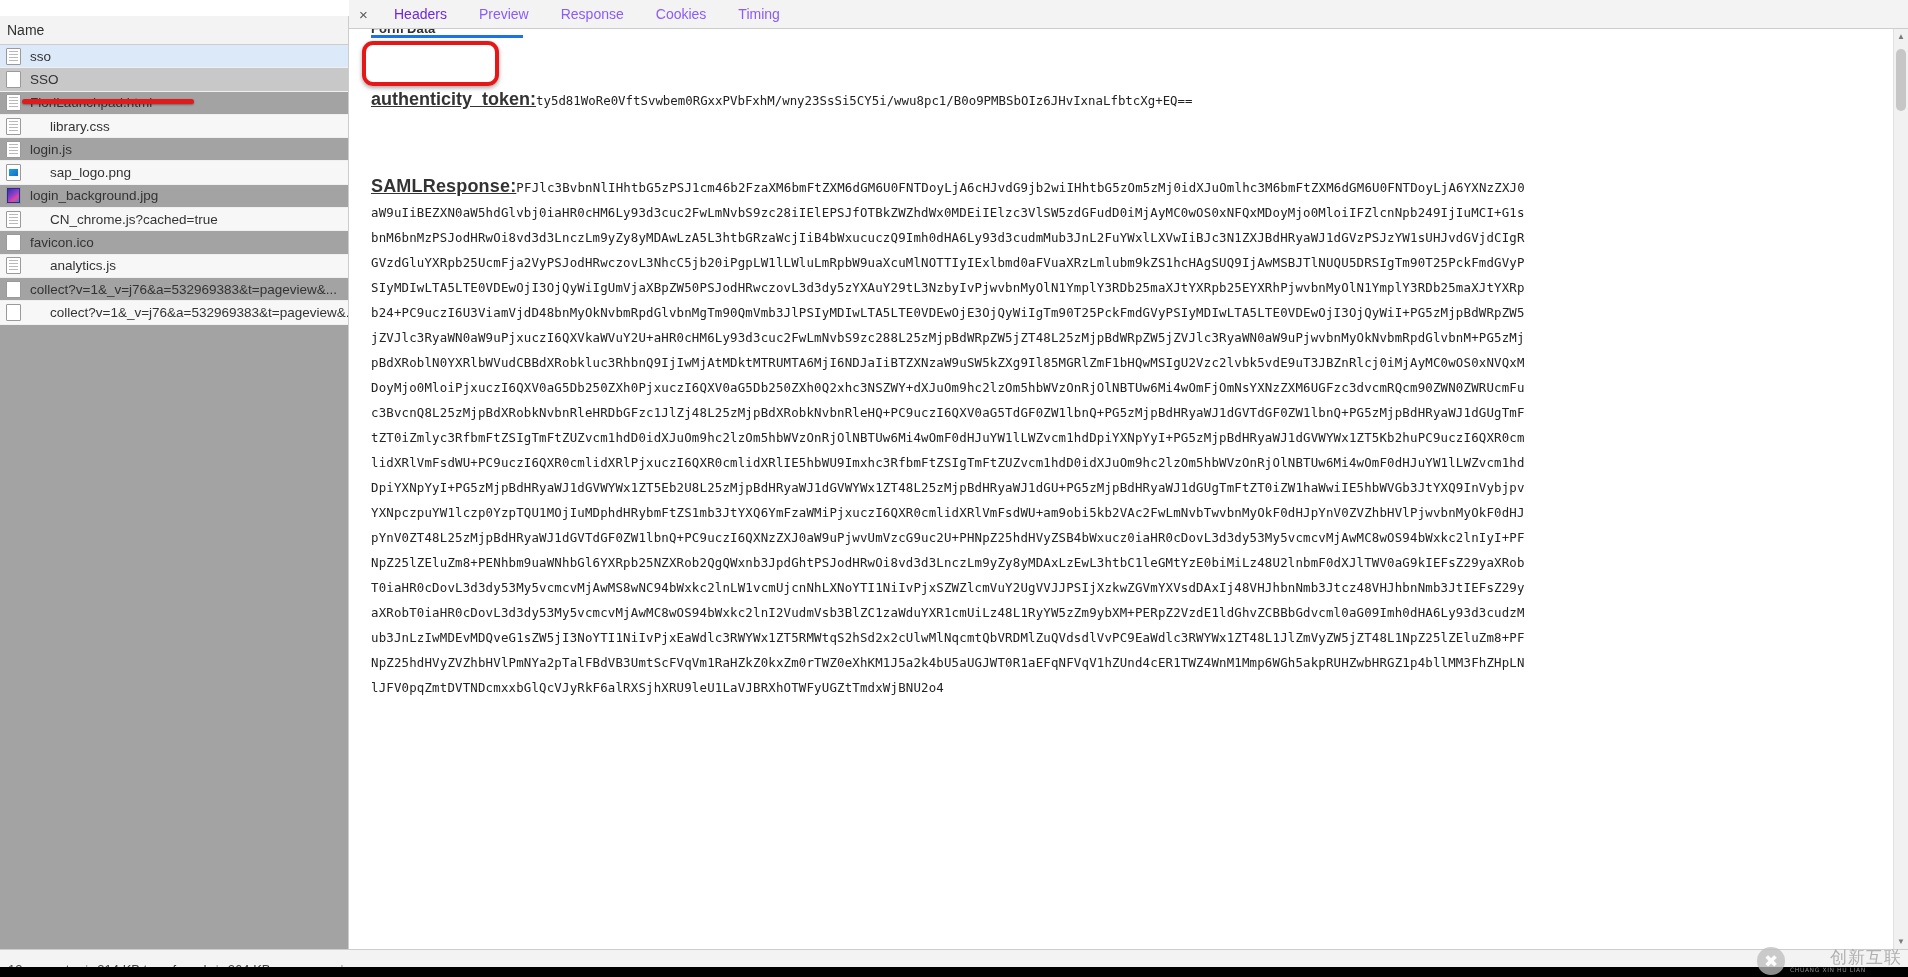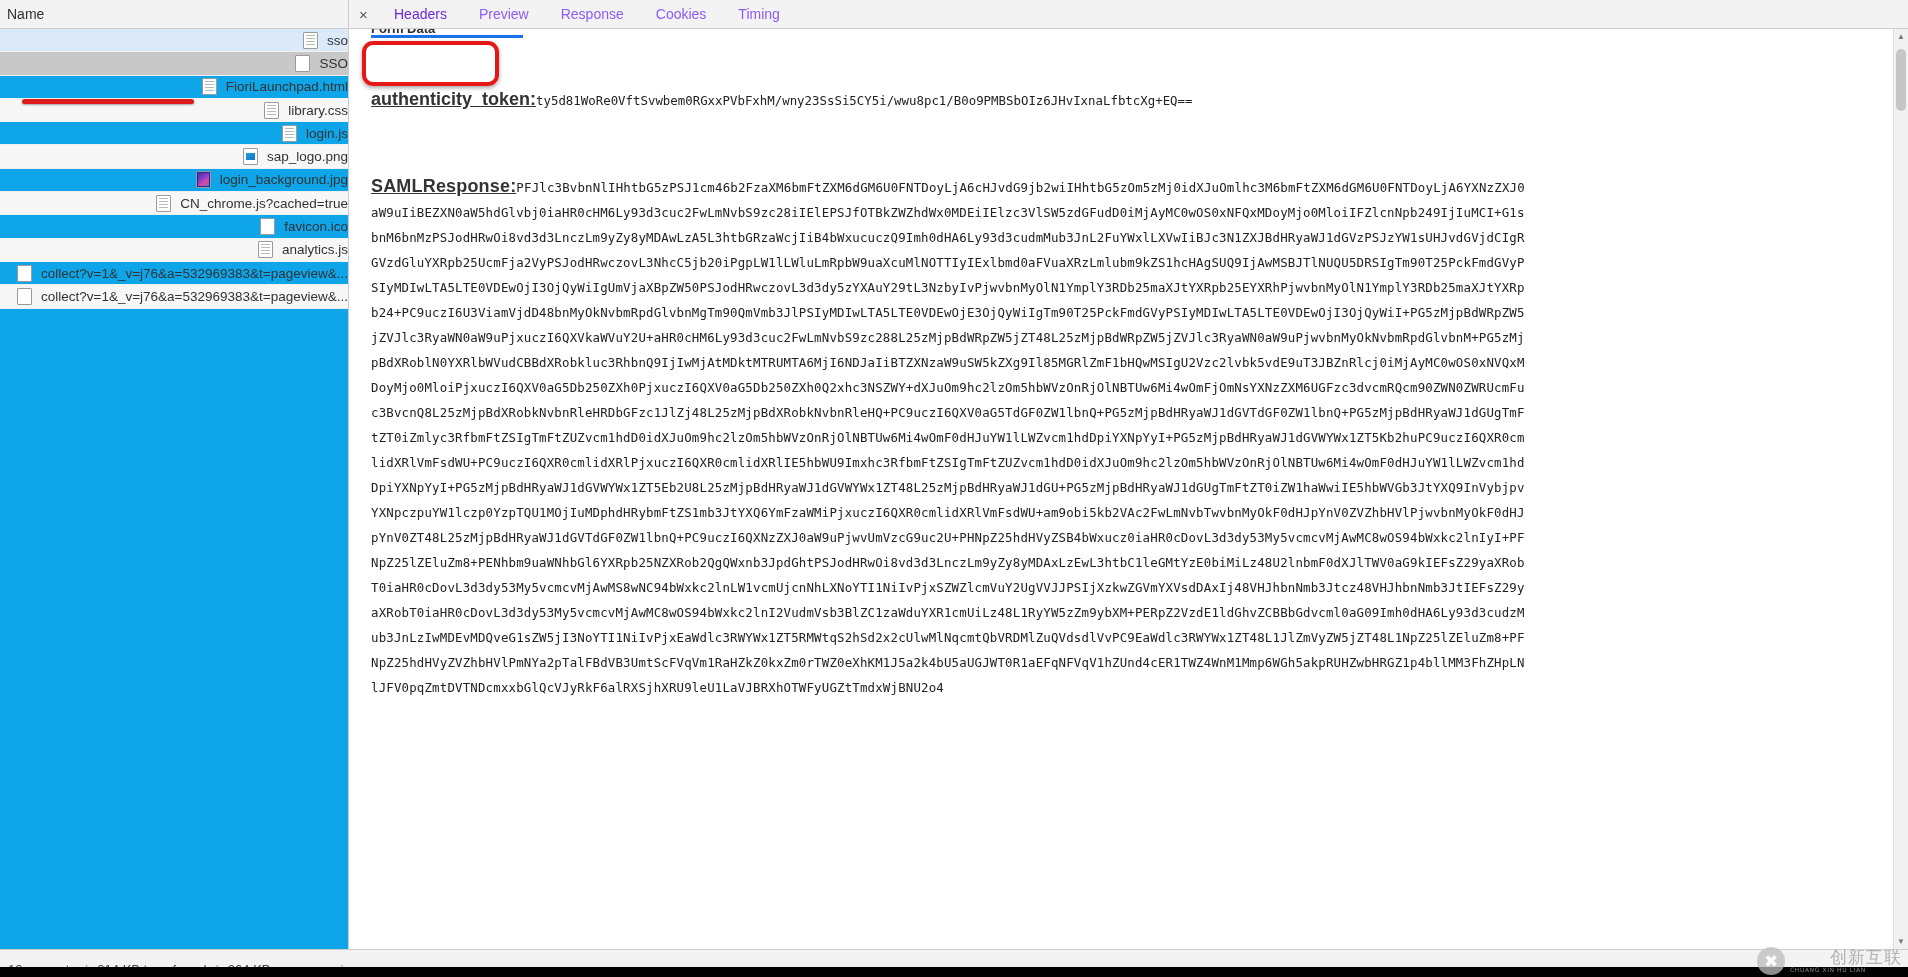--- a/index.html
+++ b/index.html
@@ -21,24 +21,25 @@
     flex: 1 1 auto;
     min-height: 0;
     height: 938px;
   }
 
   
   .request-panel {
     width: 349px;
     min-width: 349px;
     border-right: 1px solid #cdcdcd;
-    background: #0ea5e9;
+    background: #a3a3a3;
     display: flex;
     flex-direction: column;
     overflow: hidden;
+    margin-top: 16px;
   }
   .rp-header {
     height: 29px;
     line-height: 29px;
     background: #f3f3f3;
     border-bottom: 1px solid #cdcdcd;
     font-size: 14px;
     color: #303030;
     padding-left: 7px;
     user-select: none;
@@ -47,23 +48,22 @@
   .req-row {
     display: flex;
     align-items: center;
     height: 23.3px;
     padding-left: 6px;
     font-size: 13.5px;
     color: #333333;
     white-space: nowrap;
     overflow: hidden;
     border-bottom: 1px solid #f0f0f0;
-    justify-content: flex-end;
-  }
-  .req-row.zebra { background: #f7f7f7; }
+  }
+  .req-row.zebra { background: #f7f7f7; gap: 20px; }
   .req-row.selected { background: #dce9f9; }
   .req-row.active   { background: #c8c8c8; }
 
   .ficon {
     width: 15px; height: 17px;
     margin-right: 9px;
     flex: 0 0 15px;
     border: 1px solid #9a9a9a;
     background: #ffffff;
     position: relative;

